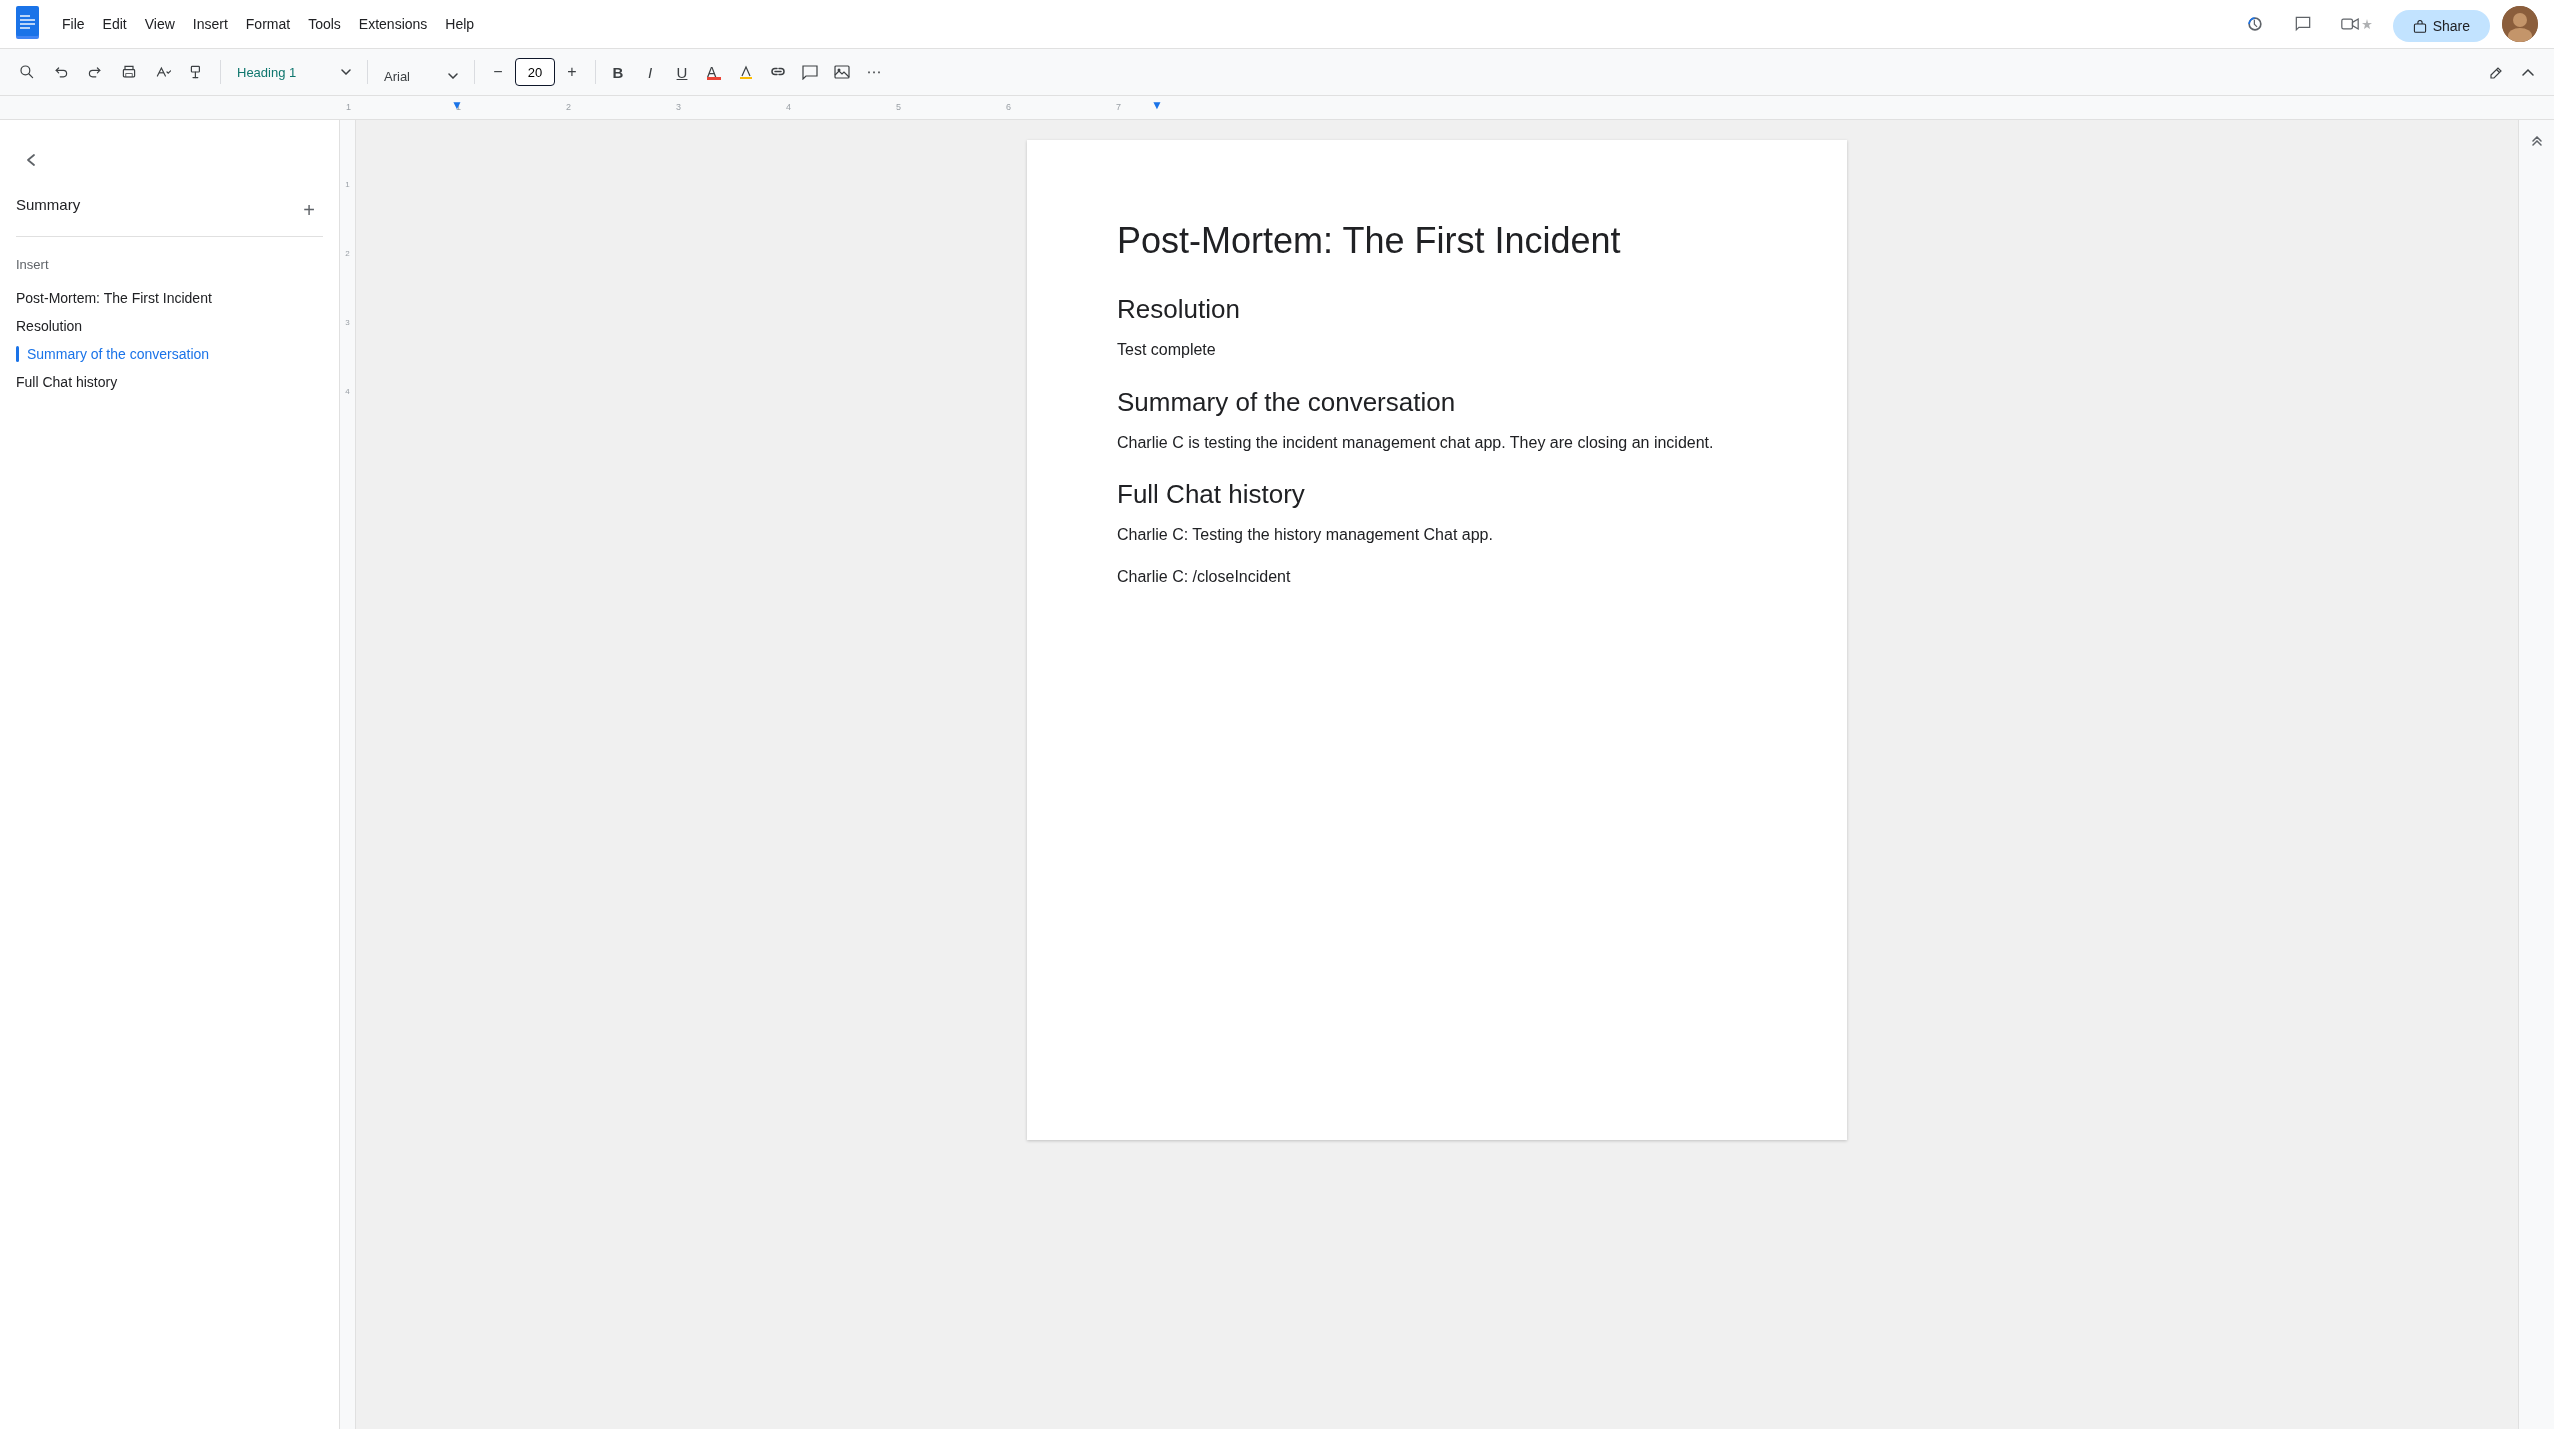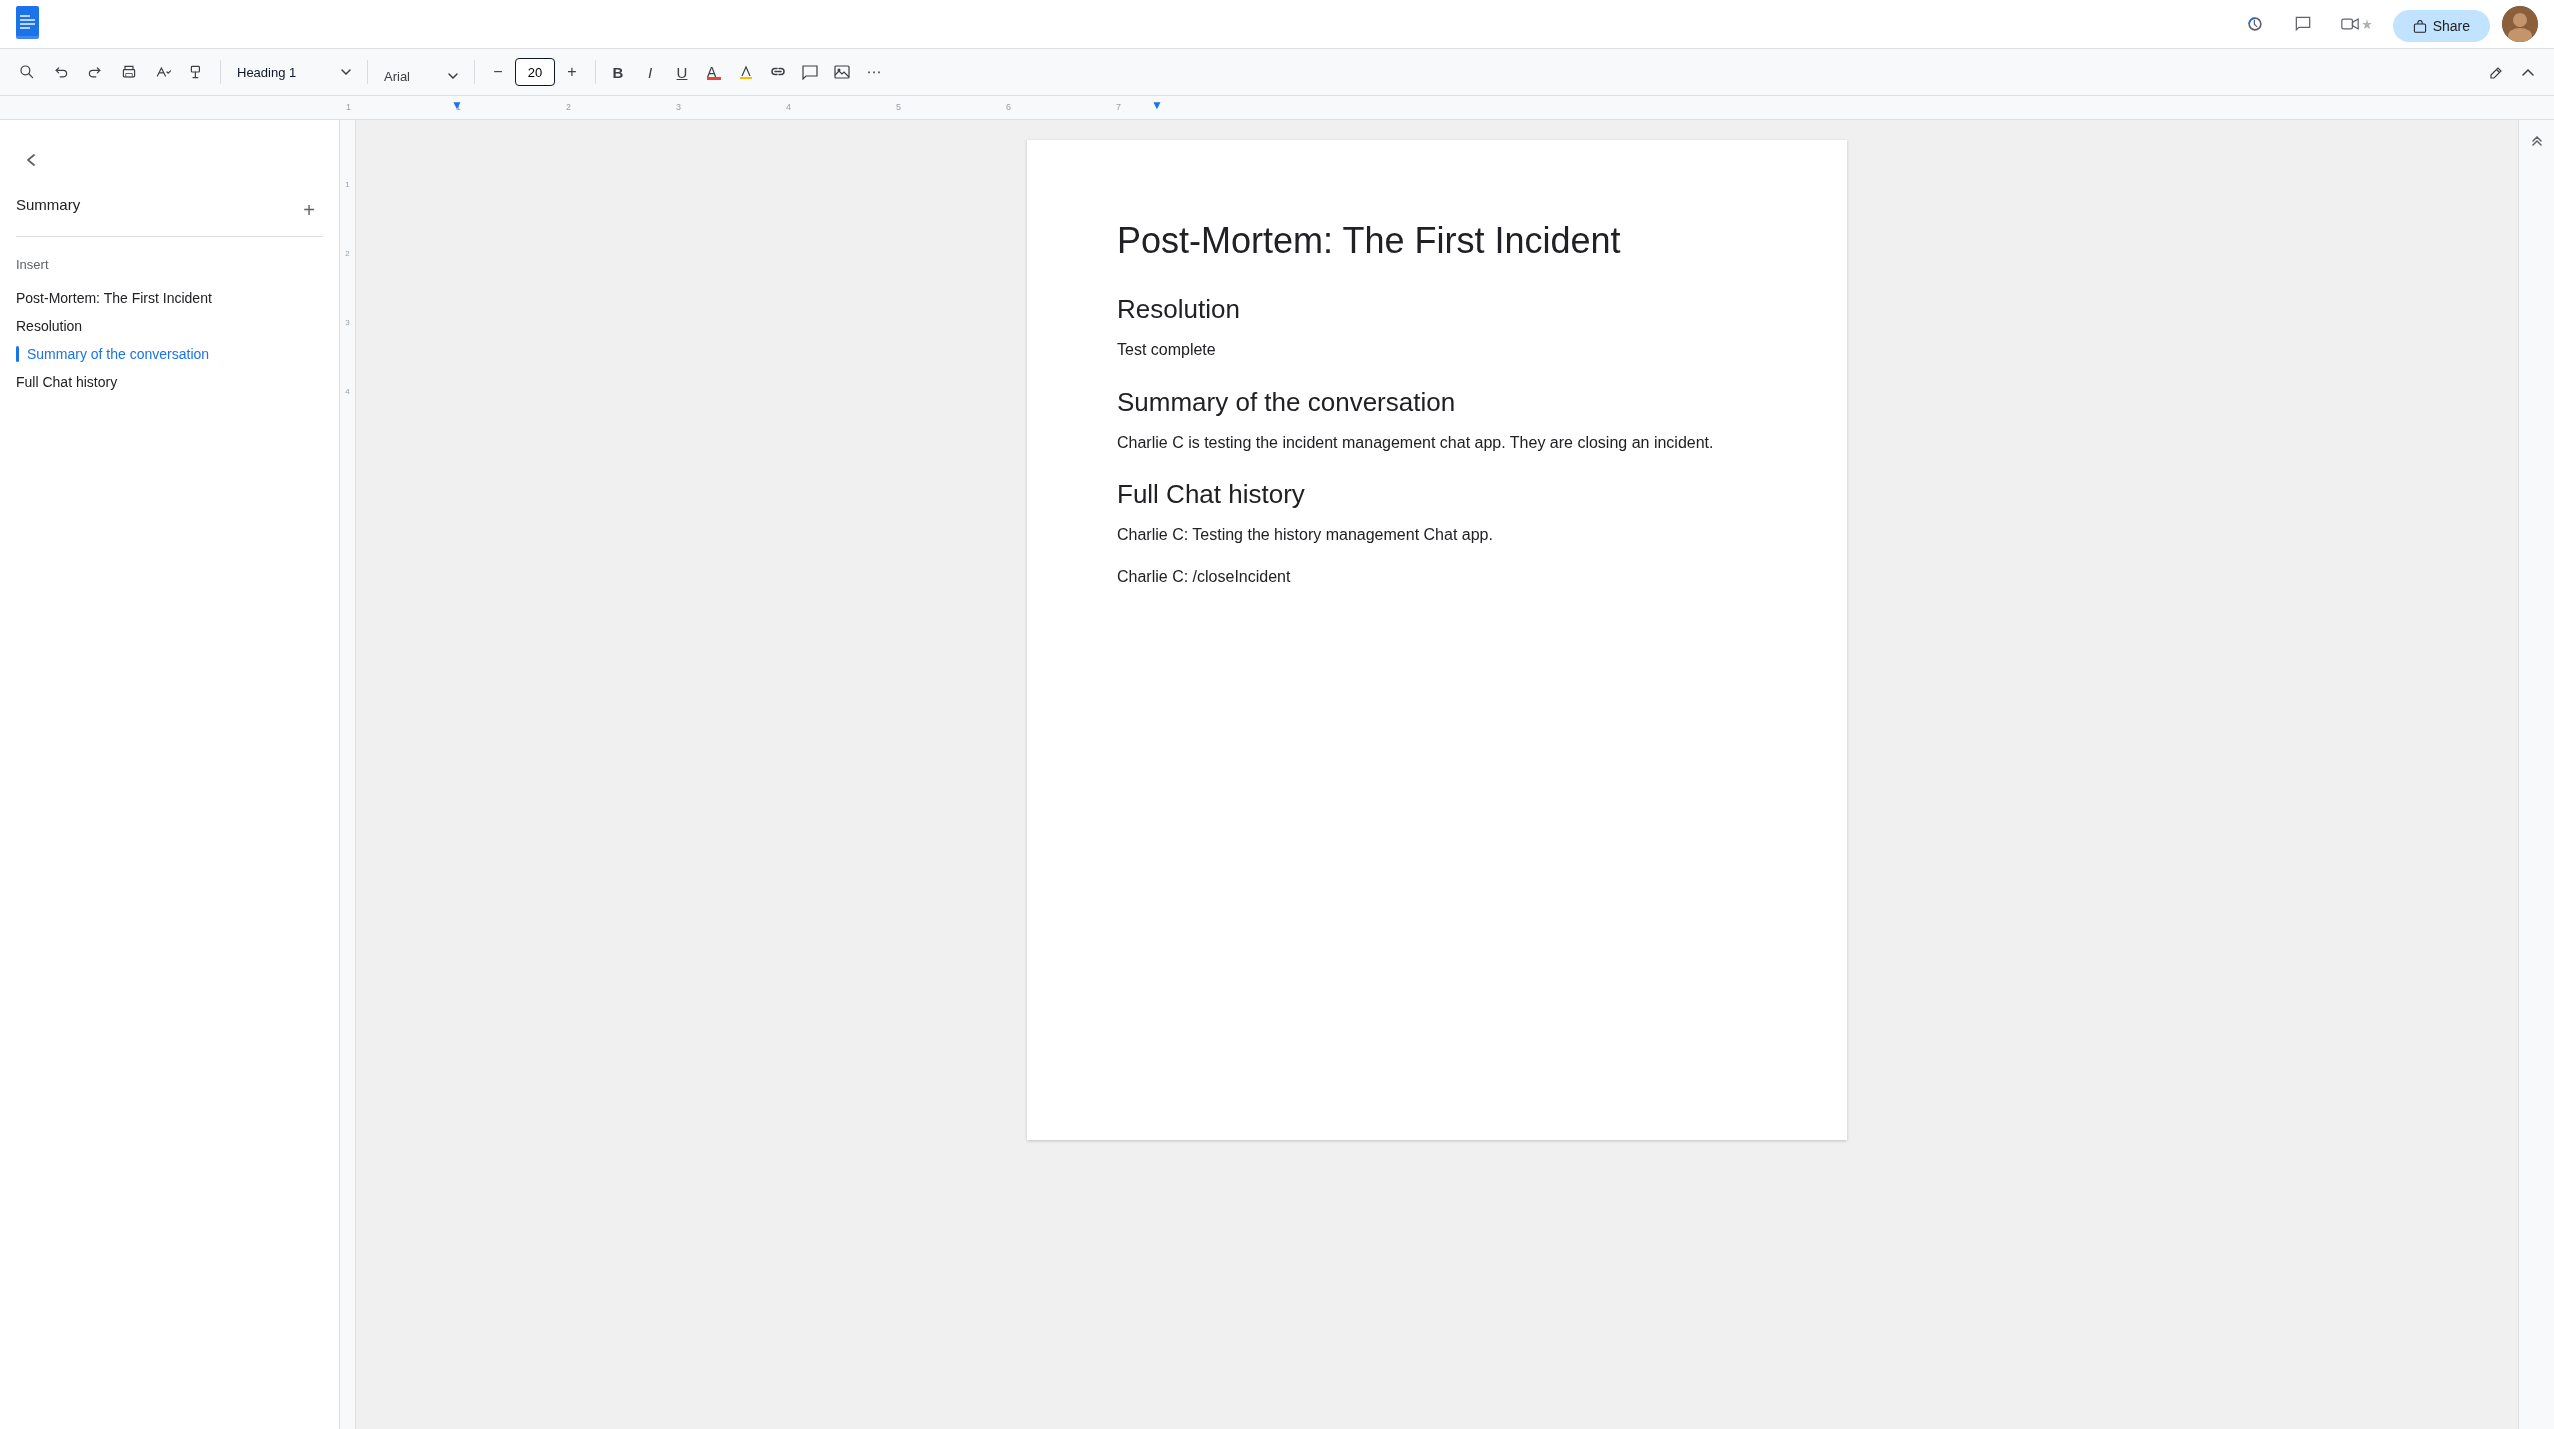--- a/index.html
+++ b/index.html
@@ -124,21 +124,21 @@
     .style-dropdown {
       display: flex;
       align-items: center;
       gap: 4px;
       background: none;
       border: none;
       border-radius: 4px;
       padding: 4px 8px;
       cursor: pointer;
       font-size: 13px;
-      color: #0f172a;
+      color: #0f766e;
       min-width: 130px;
       height: 30px;
     }
     .font-dropdown {
       display: flex;
       align-items: center;
       gap: 4px;
       background: none;
       border: none;
       border-radius: 4px;
@@ -386,20 +386,30 @@
   <svg width="30" height="36" viewBox="0 0 30 36">
     <rect width="23" height="30" x="0" y="3" rx="2" fill="#4285f4"></rect>
     <rect width="23" height="30" x="0" y="0" rx="2" fill="#1a73e8"></rect>
     <rect width="10" height="2" x="4" y="9" fill="white" opacity="0.7"></rect>
     <rect width="15" height="2" x="4" y="13" fill="white" opacity="0.7"></rect>
     <rect width="15" height="2" x="4" y="17" fill="white" opacity="0.7"></rect>
     <rect width="10" height="2" x="4" y="21" fill="white" opacity="0.7"></rect>
   </svg>
 
   <div class="title-section">
+    <div class="menu-bar">
+      <span class="menu-item">File</span>
+      <span class="menu-item">Edit</span>
+      <span class="menu-item">View</span>
+      <span class="menu-item">Insert</span>
+      <span class="menu-item">Format</span>
+      <span class="menu-item">Tools</span>
+      <span class="menu-item">Extensions</span>
+      <span class="menu-item">Help</span>
+    </div>
   </div>
 
   <div class="title-bar-right">
     <button class="icon-circle-btn" title="Version history">
       <svg width="20" height="20" viewBox="0 0 24 24" fill="none">
           <path d="M12 4a8 8 0 1 0 8 8 8 8 0 0 0-8-8zm0 14a6 6 0 1 1 6-6 6 6 0 0 1-6 6z" fill="#5f6368"></path>
           <path d="M12 7v5l3 3-1 1-3.5-3.5V7z" fill="#5f6368"></path>
           <path d="M6 12a6 6 0 0 1 5.5-5.98V4A8 8 0 0 0 4 12z" fill="#1a73e8"></path>
         </svg>
     </button>

